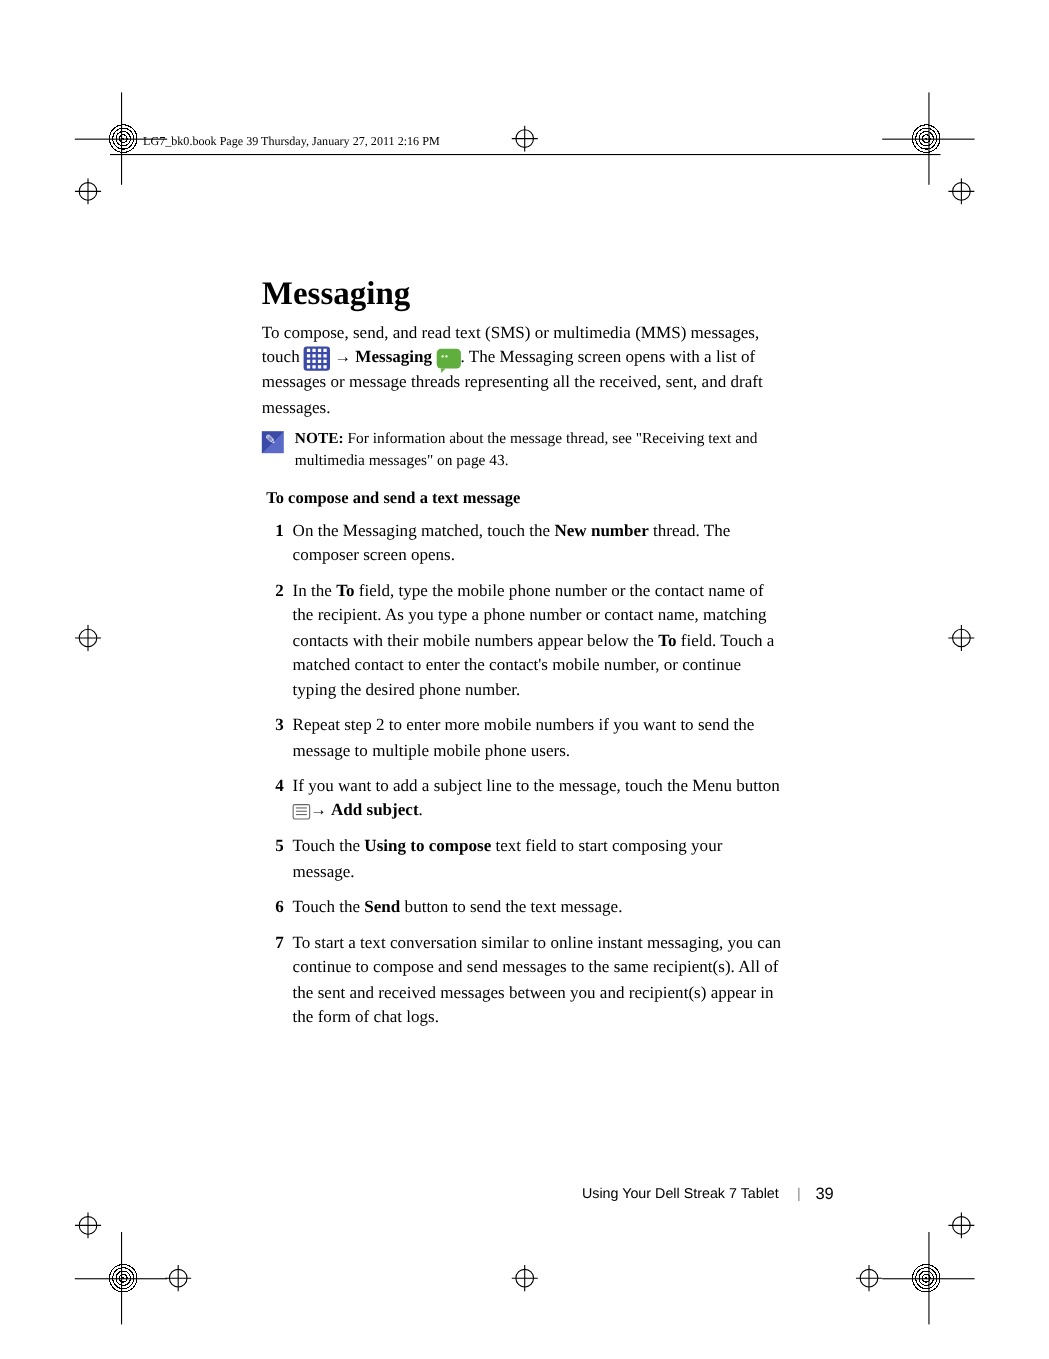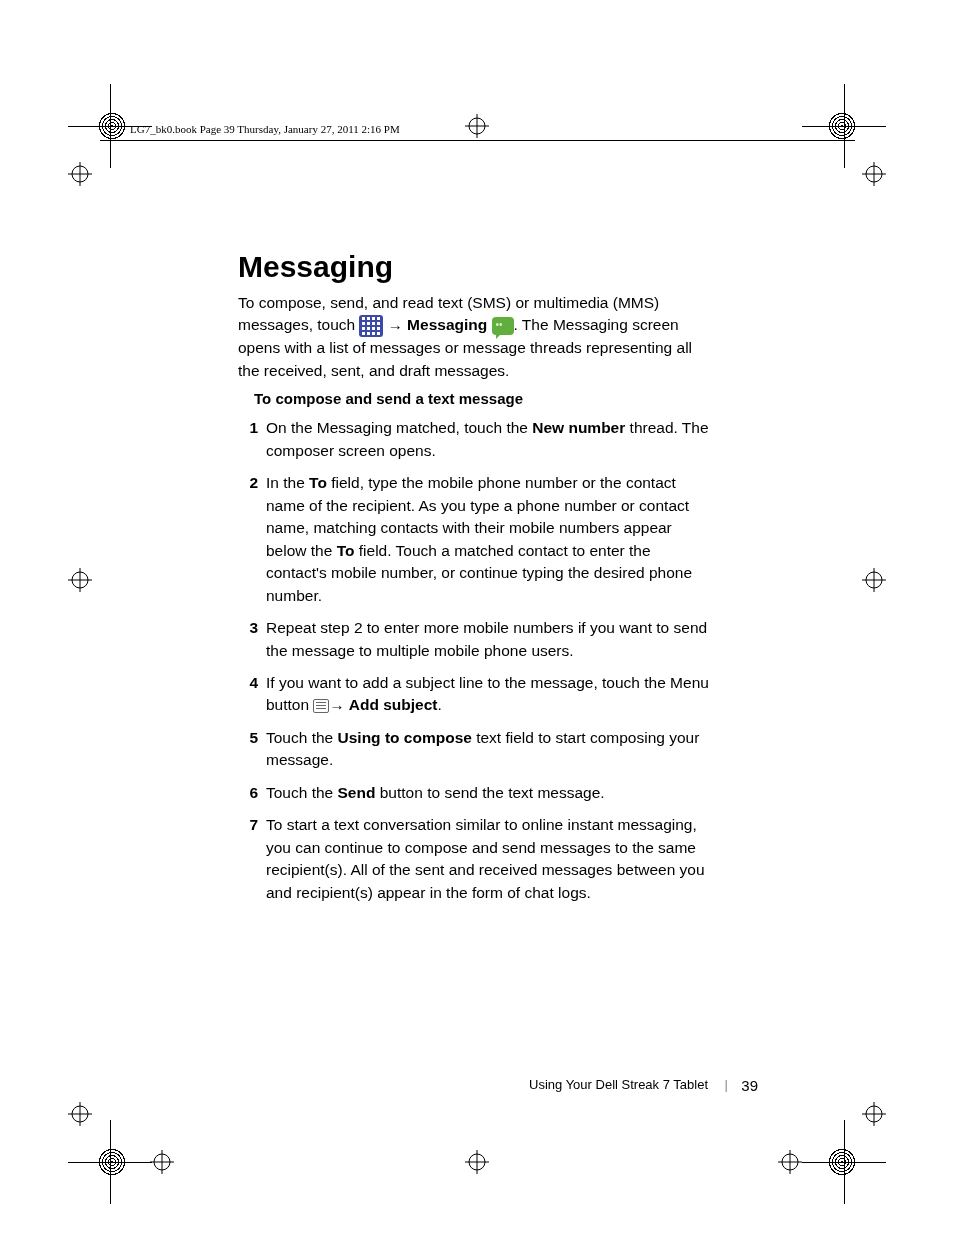--- a/index.html
+++ b/index.html
@@ -30,20 +30,21 @@
     left: 100px;
     top: 140px;
     width: 755px;
     border-top: 1px solid #000;
   }
   .content {
     position: absolute;
     left: 238px;
     top: 250px;
     width: 475px;
+    font-family: Liberation Serif, serif;
   }
   h1.title {
     font-size: 30px;
     font-weight: bold;
     margin: 0 0 8px 0;
   }
   p.body {
     font-size: 15.5px;
     line-height: 1.45;
     margin: 0 0 8px 0;
@@ -102,21 +103,21 @@
   }
   .note-icon::after {
     content:"✎";
     color:#fff; font-size:12px;
     position:absolute; left:3px; top:1px;
   }
   .note-text { font-size: 14px; line-height:1.45; }
   .section-sub {
     font-weight: bold;
     font-size: 15px;
-    margin: 8px 0 10px 16px;
+    margin: 8px 0 10px 4px;
   }
   ol.steps {
     list-style: none;
     padding: 0;
     margin: 0;
     counter-reset: step;
   }
   ol.steps > li {
     counter-increment: step;
     position: relative;
@@ -309,20 +310,26 @@
             <span></span>
             <span></span>
             <span></span>
           </span>
       </span>
       <span class="arrow">→</span>
       <b>Messaging</b>
       <span class="msg-icon"><span class="face">••</span></span><span>. The Messaging screen opens with a list of messages or message threads representing all the received, sent, and draft messages.</span>
     </p>
 
+    <div class="note-block">
+      <div class="note-icon"></div>
+      <div class="note-text">
+        <b>NOTE:</b><span> For information about the message thread, see "Receiving text and multimedia messages" on page 43.</span>
+      </div>
+    </div>
 
     <div class="section-sub">To compose and send a text message</div>
 
     <ol class="steps">
       <li>
         <span>On the Messaging matched, touch the </span><b>New number</b><span> thread. The composer screen opens.</span>
       </li>
       <li>
         <span>In the </span><b>To</b><span> field, type the mobile phone number or the contact name of the recipient. As you type a phone number or contact name, matching contacts with their mobile numbers appear below the </span><b>To</b><span> field. Touch a matched contact to enter the contact's mobile number, or continue typing the desired phone number.</span>
       </li>

